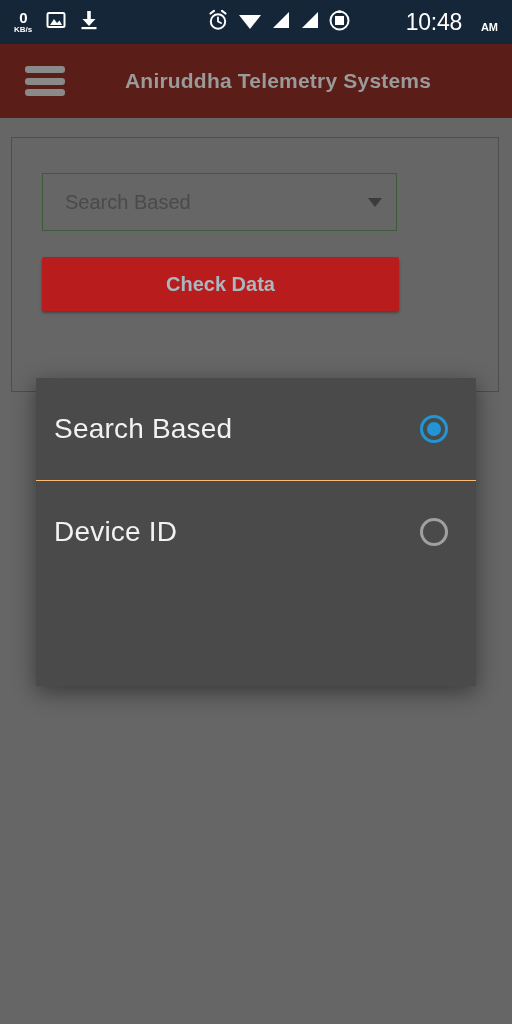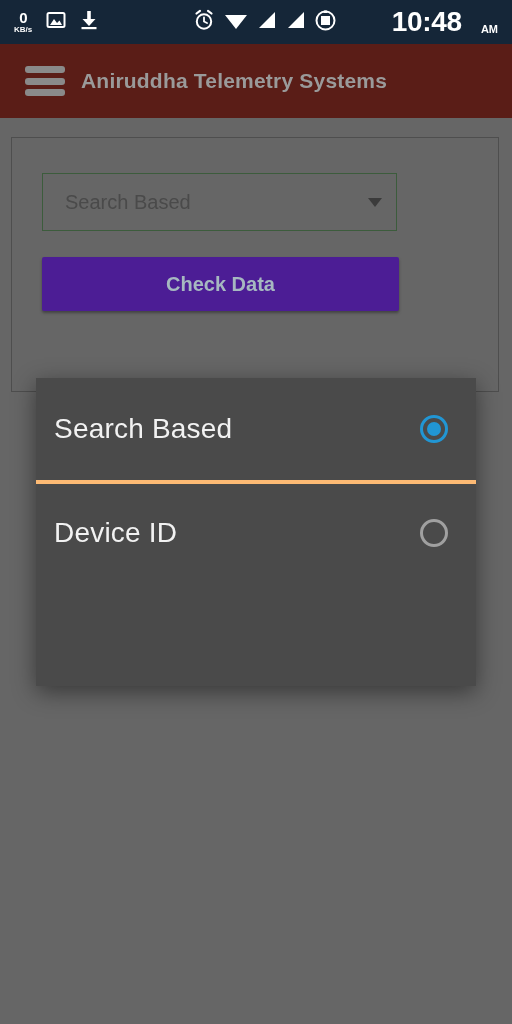--- a/index.html
+++ b/index.html
@@ -50,22 +50,22 @@
     font-weight: bold;
     letter-spacing: -0.5px;
   }
   .net-speed .unit {
     font-size: 8px;
     font-weight: bold;
     margin-top: 1px;
   }
   .sb-icon { display: block; }
   .clock-time {
-    font-size: 28px;
-    font-weight: bold;
+    font-size: 23px;
+    font-weight: normal;
     letter-spacing: -0.3px;
     margin-left: 47px;
   }
   .clock-ampm {
     font-size: 11px;
     font-weight: bold;
     margin-left: 10px;
     align-self: flex-end;
     padding-bottom: 3px;
   }
@@ -90,21 +90,21 @@
     cursor: pointer;
   }
   .hamburger span {
     display: block;
     width: 40px;
     height: 7px;
     border-radius: 3px;
     background: #8a8a8a;
   }
   .app-title {
-    margin-left: 16px;
+    margin-left: 60px;
     font-size: 21px;
     font-weight: bold;
     color: #9a9a9a;
     letter-spacing: 0.2px;
   }
 
   
   .content-card {
     position: absolute;
     left: 11px;
@@ -141,21 +141,21 @@
     border-right: 7px solid transparent;
     border-top: 9px solid #3b3b3b;
   }
 
   .check-btn {
     position: absolute;
     left: 30px;
     top: 119px;
     width: 357px;
     height: 54px;
-    background: #4c1d95;
+    background: #b91c1c;
     border: none;
     border-radius: 2px;
     color: #a6b8c0;
     font-size: 20px;
     font-family: "Liberation Sans", sans-serif;
     font-weight: bold;
     cursor: pointer;
     box-shadow: 0 2px 3px rgba(0,0,0,0.35);
   }
 
@@ -171,21 +171,21 @@
   }
   .option-row {
     position: relative;
     height: 102px;
     display: flex;
     align-items: center;
     padding: 0 28px 0 18px;
     cursor: pointer;
   }
   .option-row + .option-row {
-    border-top: 4px solid #fdba74;
+    border-top: 1px solid #fdba74;
   }
   .option-label {
     font-size: 28px;
     color: #f2f2f2;
     letter-spacing: 0.2px;
   }
   .radio {
     margin-left: auto;
     width: 28px;
     height: 28px;

